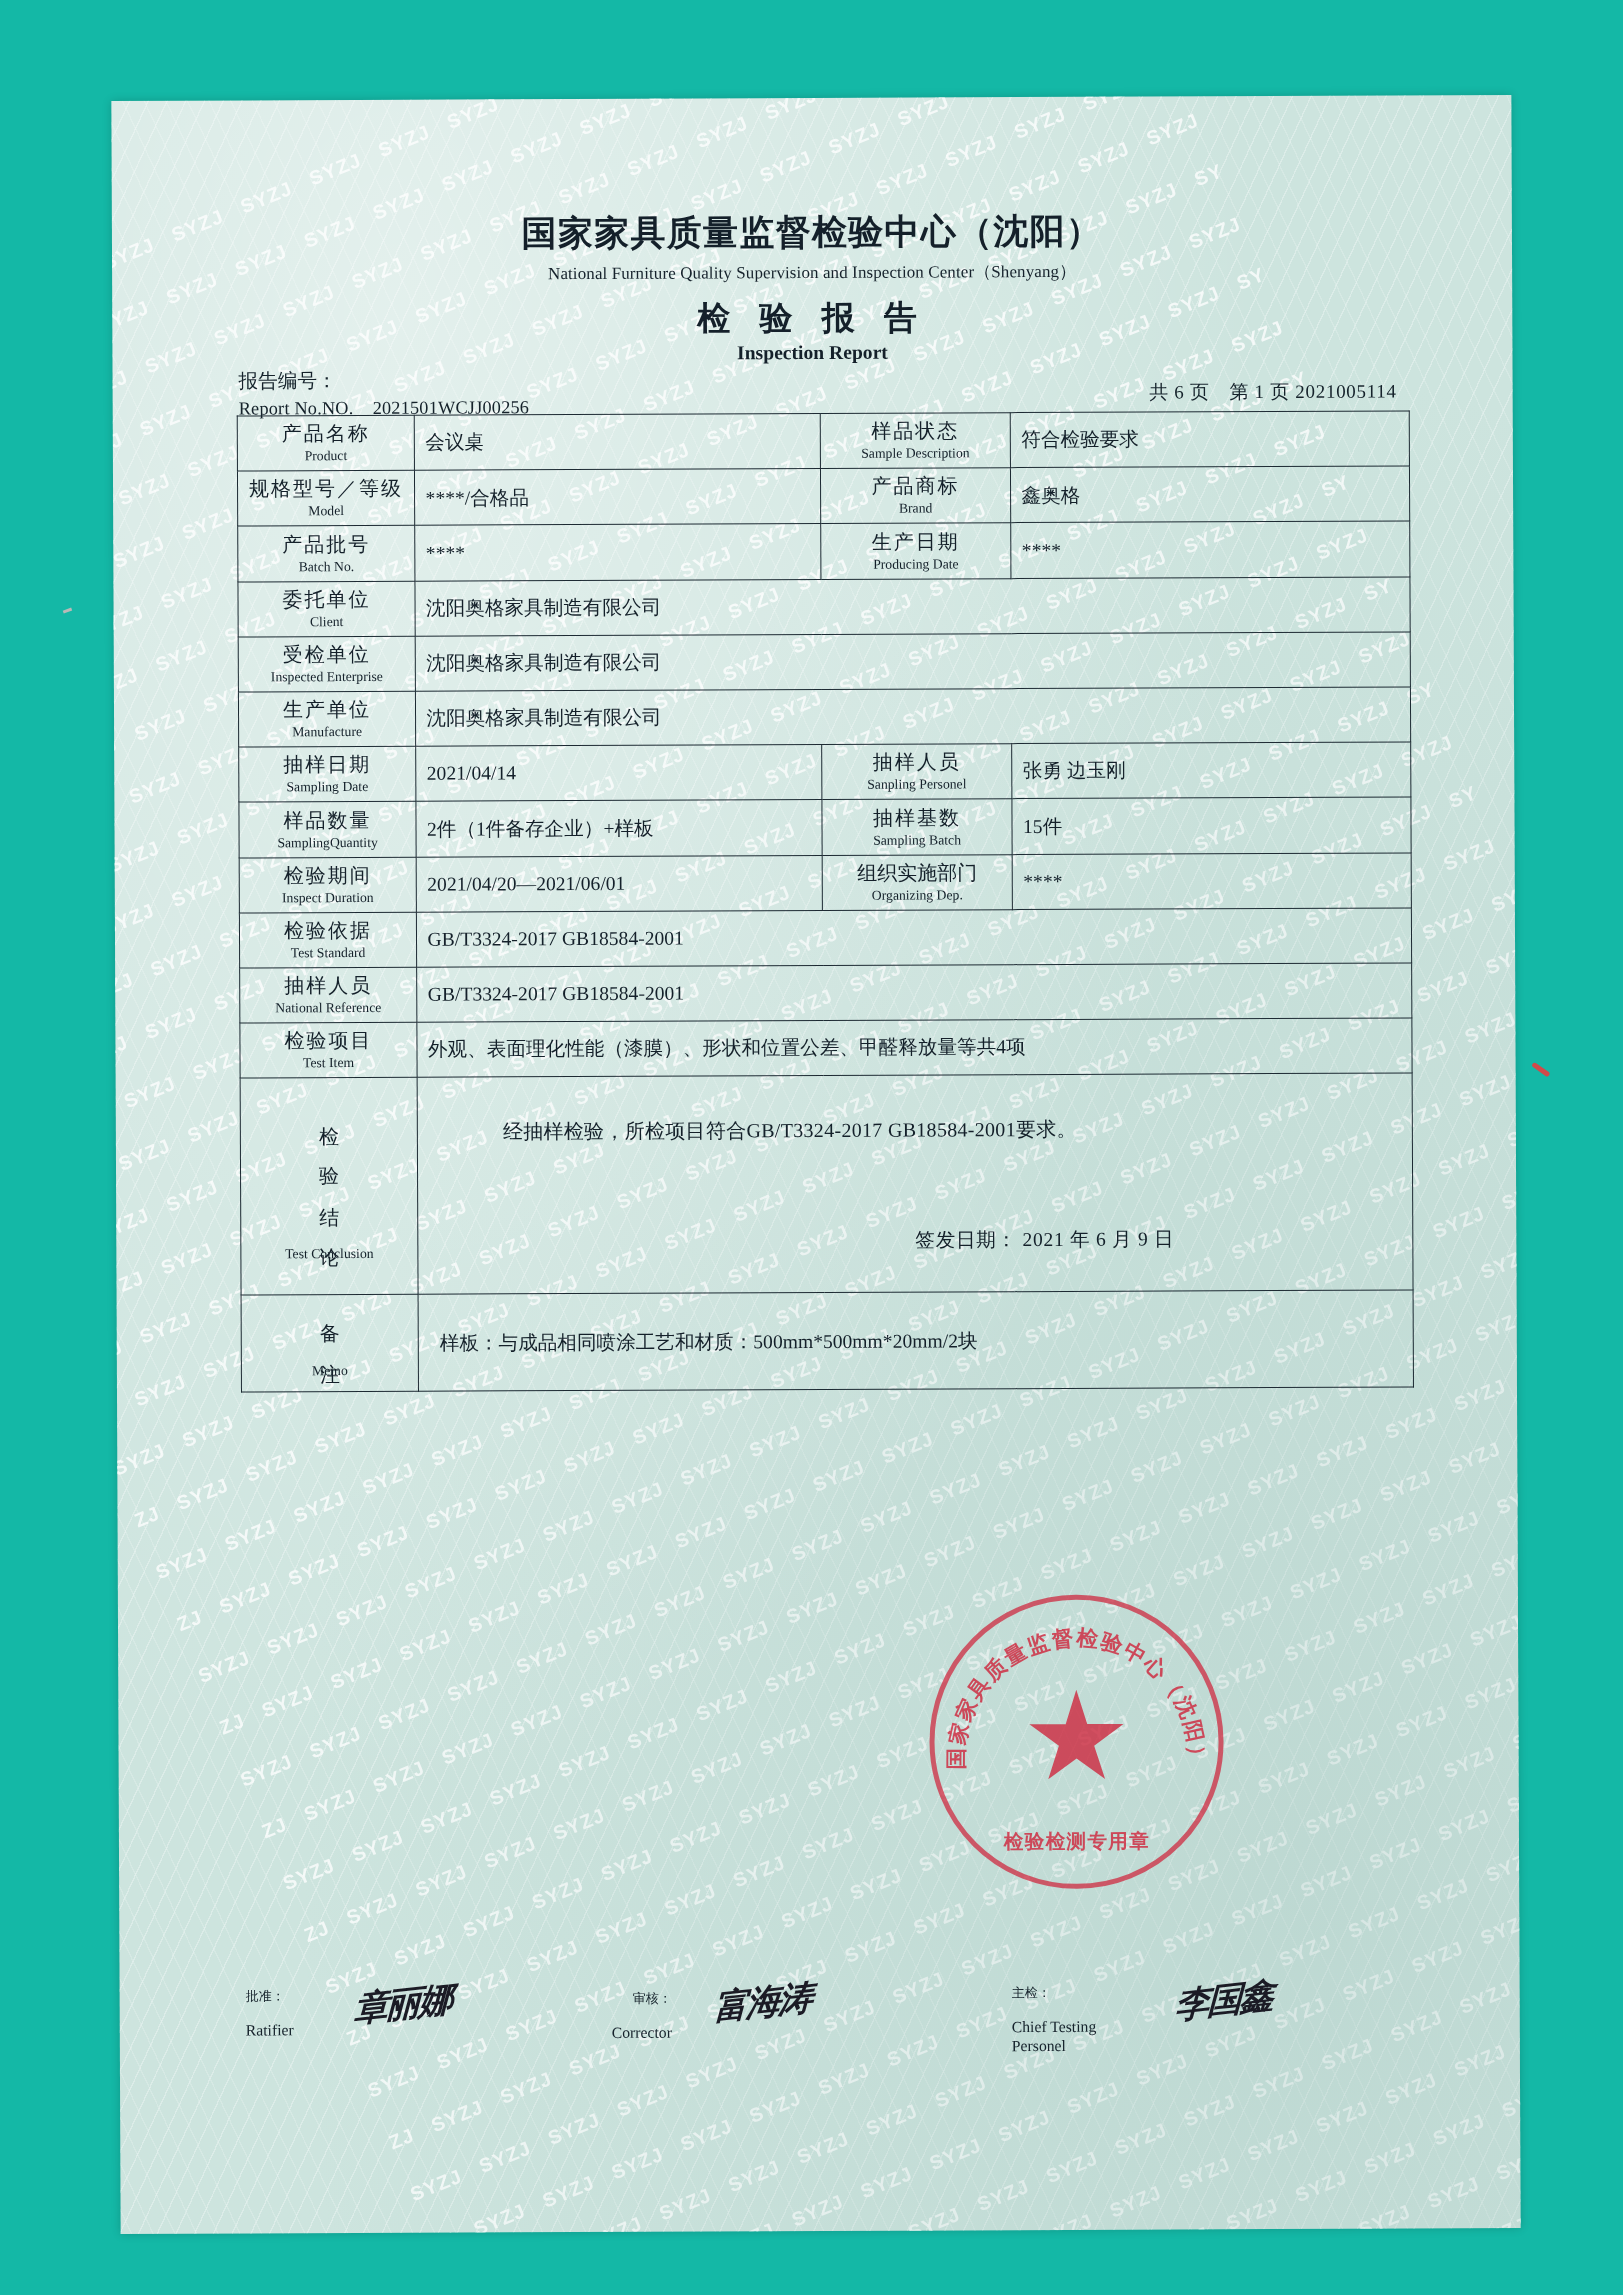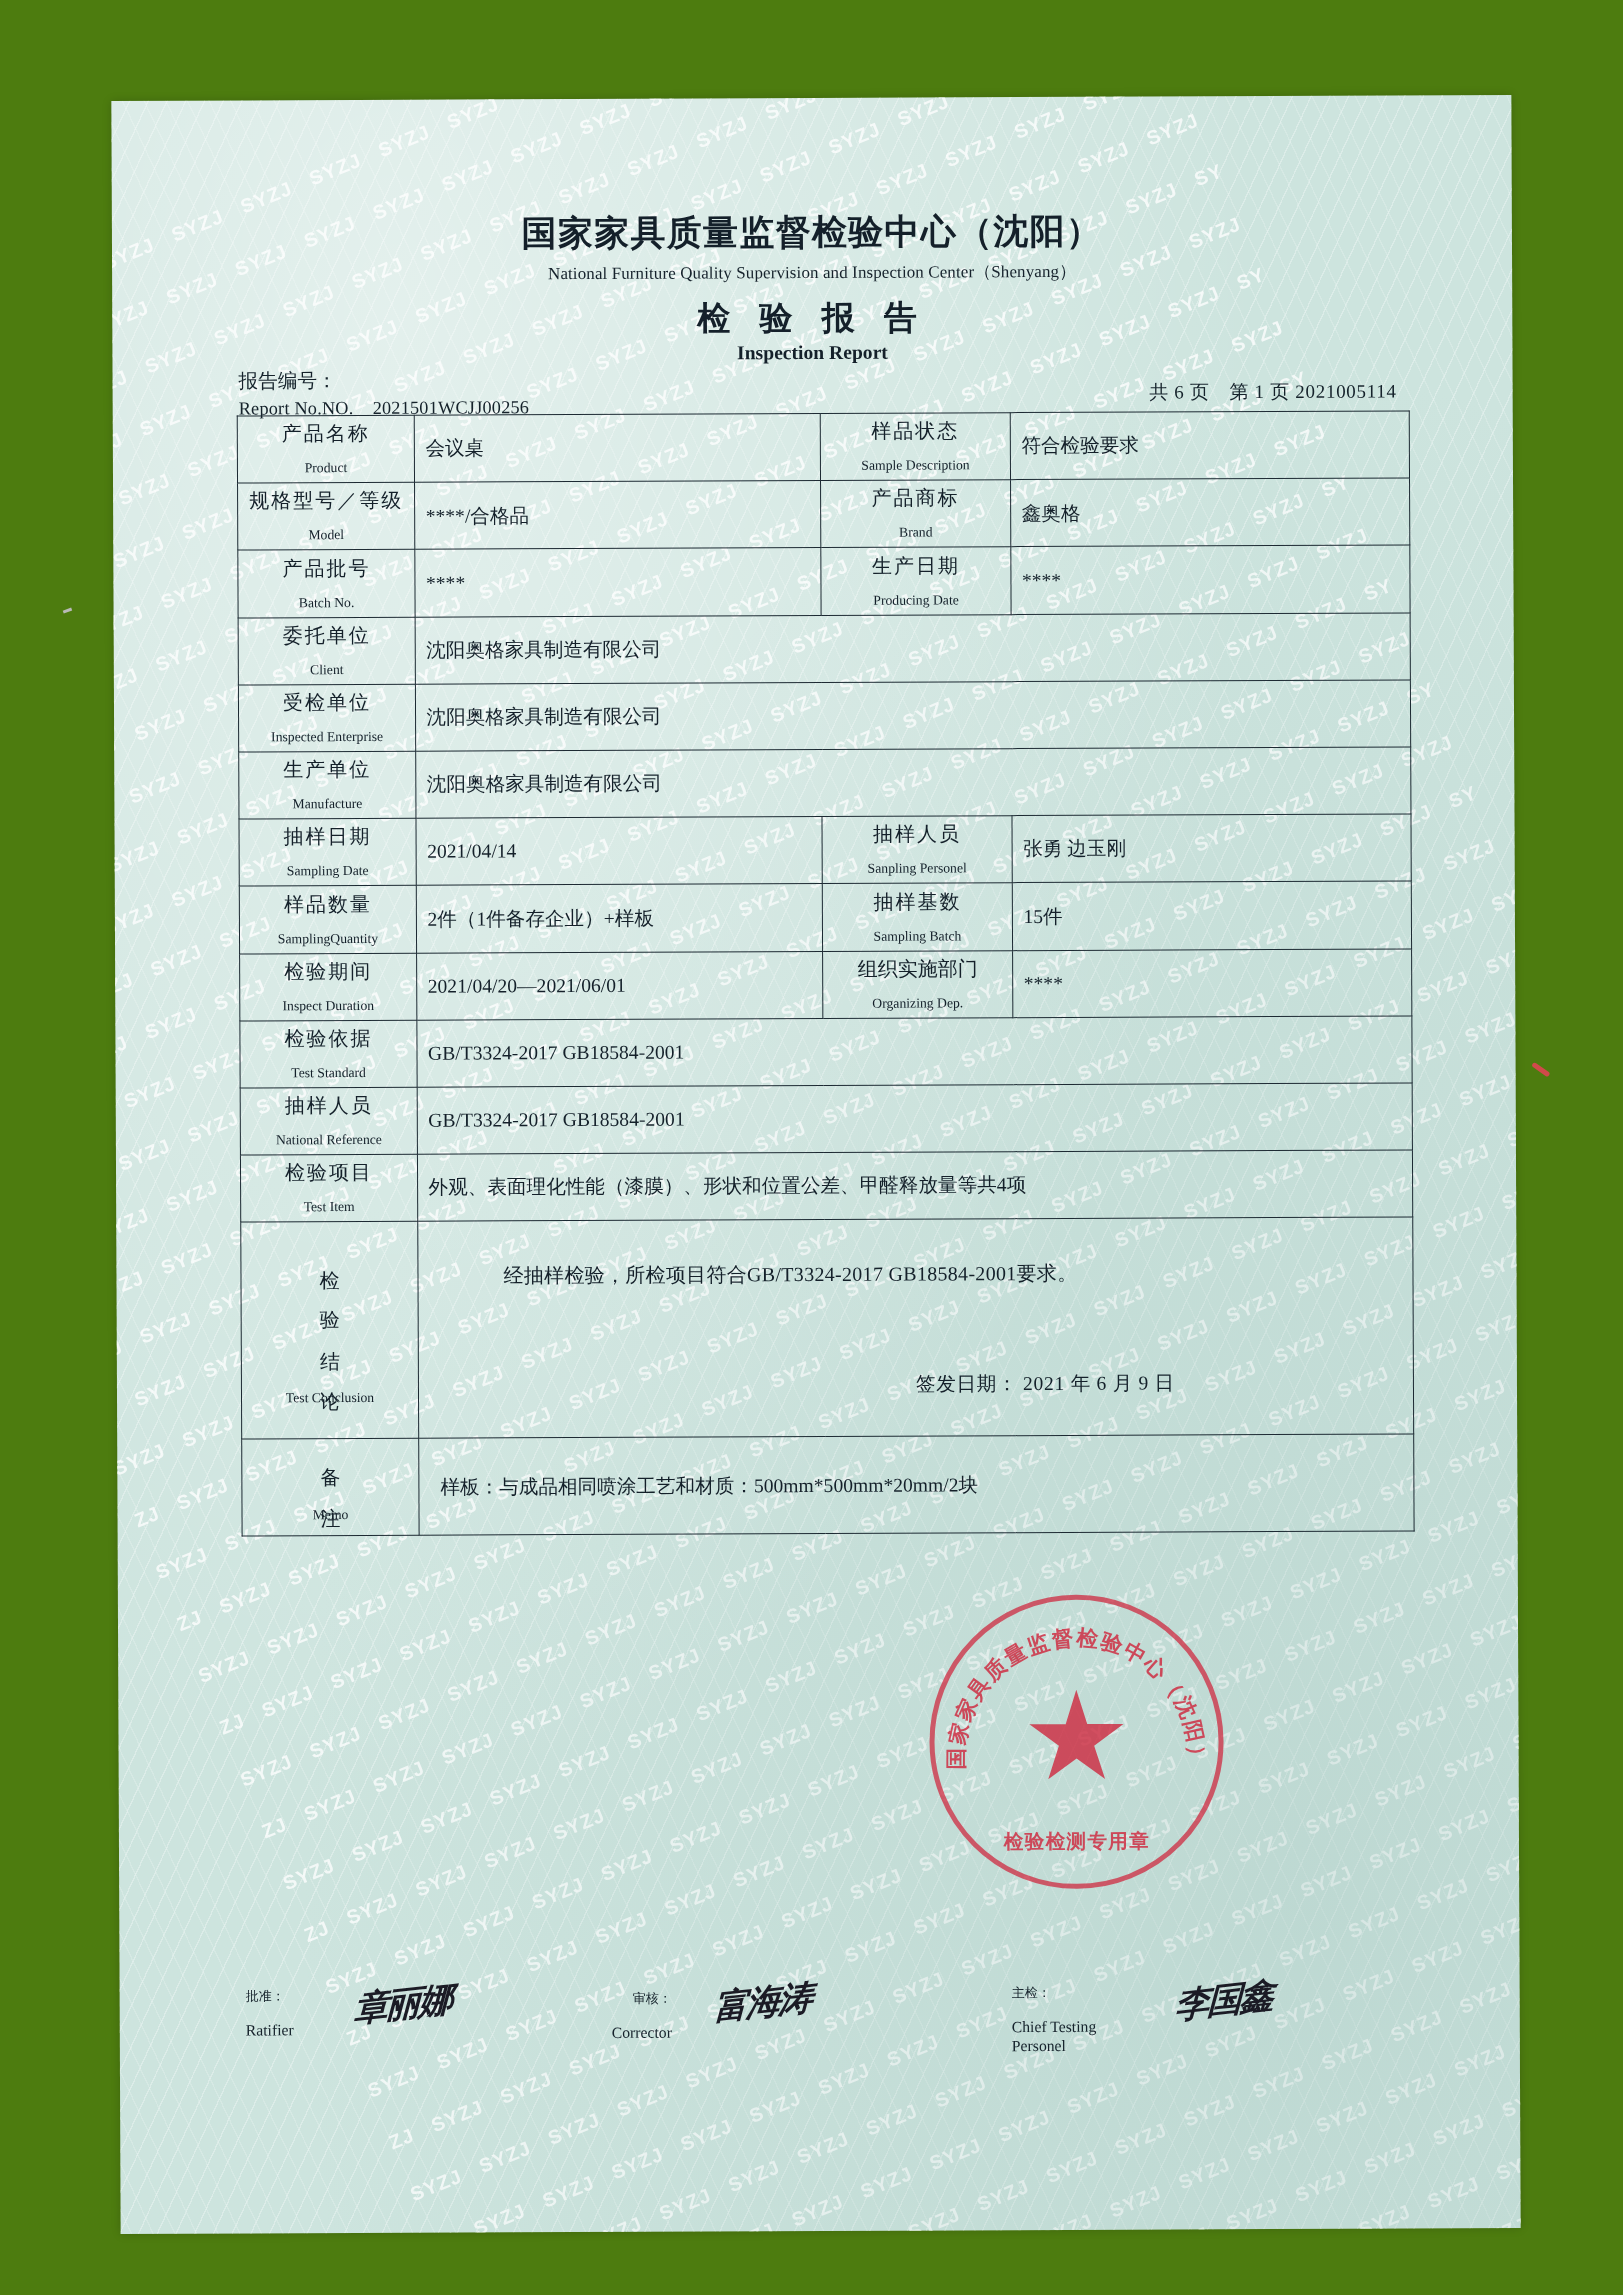--- a/index.html
+++ b/index.html
@@ -7,21 +7,21 @@
     padding: 0;
     background: #f2f2f0;
   }
   body {
     font-family: "Liberation Serif", serif;
   }
   .page {
     position: relative;
     width: 1623px;
     height: 2295px;
-    background: #4d7c0f;
+    background: #14b8a6;
     overflow: hidden;
   }
   
   .sheet {
     position: absolute;
     left: 116px;
     top: 98px;
     width: 1400px;
     height: 2133px;
     background: #cde4de;
@@ -142,21 +142,21 @@
   .lab .cn {
     font-size: 20px;
     letter-spacing: 2px;
     display: block;
     line-height: 1.25;
   }
   .lab .en {
     font-size: 13.7px;
     display: block;
     line-height: 1.3;
-    margin-top: 13px;
+    margin-top: 1px;
   }
   .val {
     font-size: 19.6px;
     padding: 3.9px 10.5px !important;
     line-height: 1.3;
   }
 
   
   .vlab {
     text-align: center;

